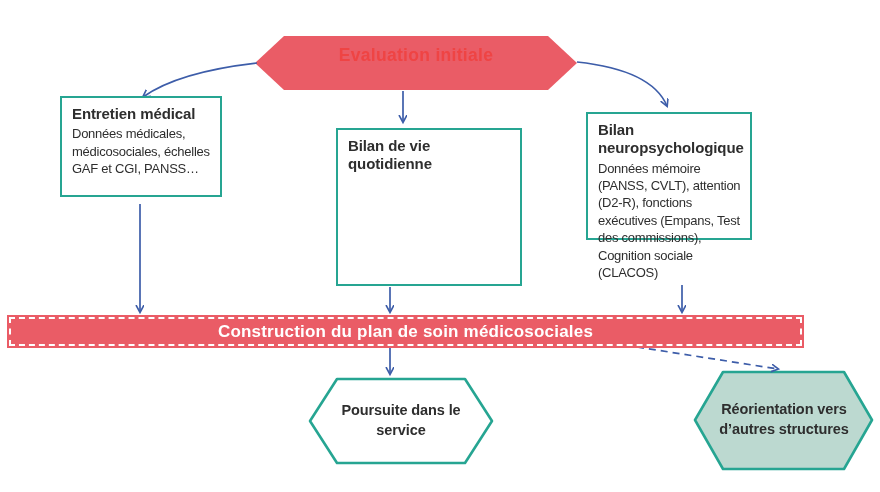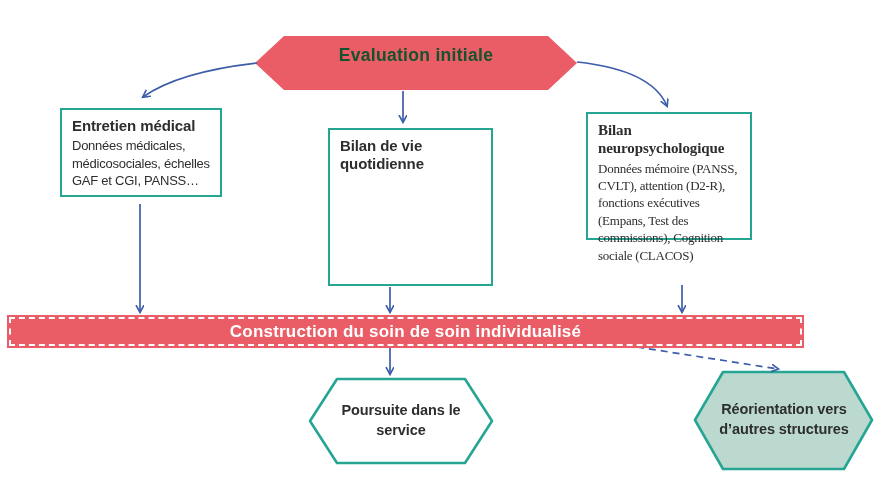--- a/index.html
+++ b/index.html
@@ -5,32 +5,32 @@
   html,body{margin:0;padding:0;background:#fff;}
   #canvas{
     position:relative;width:880px;height:492px;background:#ffffff;overflow:hidden;
     font-family:"Liberation Sans",sans-serif;color:#2e2e2e;
   }
   #arrow-layer{position:absolute;left:0;top:0;width:880px;height:492px;}
   .overlay{position:absolute;z-index:2;}
   
   .hex-top-label{
     left:255px;top:36px;width:322px;height:38px;display:flex;align-items:center;justify-content:center;
-    color:#14532d;font-size:17.5px;font-weight:600;letter-spacing:.3px;
+    color:#ef4444;font-size:17.5px;font-weight:600;letter-spacing:.3px;
   }
   
   .info-box{
     position:absolute;z-index:2;background:#ffffff;border:2px solid #26a592;
     padding:7px 9px 6px 10px;box-sizing:border-box;
   }
   .info-box .box-title{font-size:15px;font-weight:700;line-height:1.22;margin-bottom:2px;letter-spacing:-.1px;}
   .info-box .box-body{font-size:13px;line-height:1.34;letter-spacing:-.25px;}
-  #box-entretien{left:60px;top:108px;width:162px;height:89px;}
-  #box-vie{left:328px;top:128px;width:165px;height:158px;}
-  #box-neuro{left:586px;top:112px;width:166px;height:128px;font-family:Liberation Serif, serif;}
+  #box-entretien{left:60px;top:96px;width:162px;height:101px;}
+  #box-vie{left:336px;top:128px;width:186px;height:158px;}
+  #box-neuro{left:586px;top:112px;width:166px;height:128px;}
   
   #banner{
     left:9px;top:317px;width:789px;height:25px;background:#ea5c66;
     border:2px dashed #ffffff;box-shadow:0 0 0 2px #ea5c66;
     display:flex;align-items:center;justify-content:center;
     color:#ffffff;font-size:17px;font-weight:600;letter-spacing:.2px;
   }
   
   .hex-bottom-label{
     display:flex;align-items:center;justify-content:center;text-align:center;
@@ -77,20 +77,20 @@
   <div class="info-box" id="box-vie">
     <div class="box-title">Bilan de vie quotidienne</div>
   </div>
 
   <div class="info-box" id="box-neuro">
     <div class="box-title">Bilan neuropsychologique</div>
     <div class="box-body">Données mémoire (PANSS, CVLT), attention (D2-R), fonctions exécutives (Empans, Test des commissions), Cognition sociale (CLACOS)</div>
   </div>
 
   <div class="overlay" id="banner">
-    <span>Construction du soin de soin individualisé</span>
+    <span>Construction du plan de soin médicosociales</span>
   </div>
 
   <div class="overlay hex-bottom-label" id="label-poursuite">Poursuite dans le service</div>
 
   <div class="overlay hex-bottom-label" id="label-reorientation">Réorientation vers d’autres structures</div>
 
 </div>
 
 </body></html>

